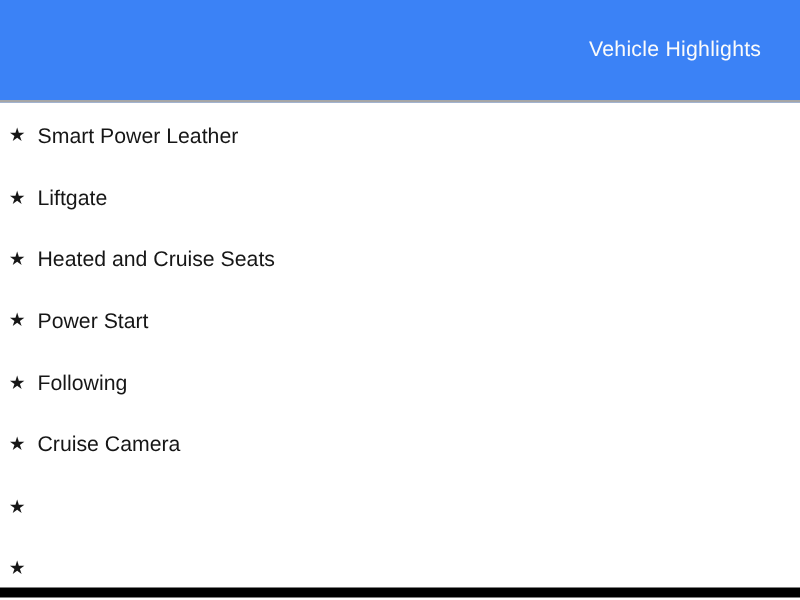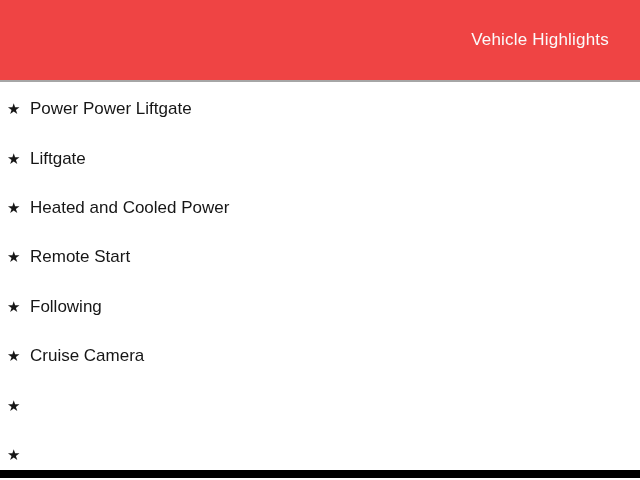--- a/index.html
+++ b/index.html
@@ -12,21 +12,21 @@
     width: 640px;
     height: 480px;
     background: #ffffff;
     overflow: hidden;
     font-family: "Liberation Sans", sans-serif;
   }
   .topbar {
     box-sizing: border-box;
     width: 640px;
     height: 82px;
-    background: #ef4444;
+    background: #3b82f6;
     border-bottom: 2px solid #a6a6a6;
     display: flex;
     align-items: center;
     justify-content: flex-end;
     padding-right: 31px;
   }
   .title {
     margin: 0;
     font-size: 17px;
     font-weight: 400;
@@ -76,33 +76,33 @@
 
 <div class="screen">
 
   <header class="topbar">
     <h1 class="title">Vehicle Highlights</h1>
   </header>
 
   <ul class="features">
     <li class="feature">
       <span class="star">★</span>
-      <span class="label">Power Power Liftgate</span>
+      <span class="label">Smart Power Leather</span>
     </li>
     <li class="feature">
       <span class="star">★</span>
       <span class="label">Liftgate</span>
     </li>
     <li class="feature">
       <span class="star">★</span>
-      <span class="label">Heated and Cooled Power</span>
+      <span class="label">Heated and Cruise Seats</span>
     </li>
     <li class="feature">
       <span class="star">★</span>
-      <span class="label">Remote Start</span>
+      <span class="label">Power Start</span>
     </li>
     <li class="feature">
       <span class="star">★</span>
       <span class="label">Following</span>
     </li>
     <li class="feature">
       <span class="star">★</span>
       <span class="label">Cruise Camera</span>
     </li>
     <li class="feature">

